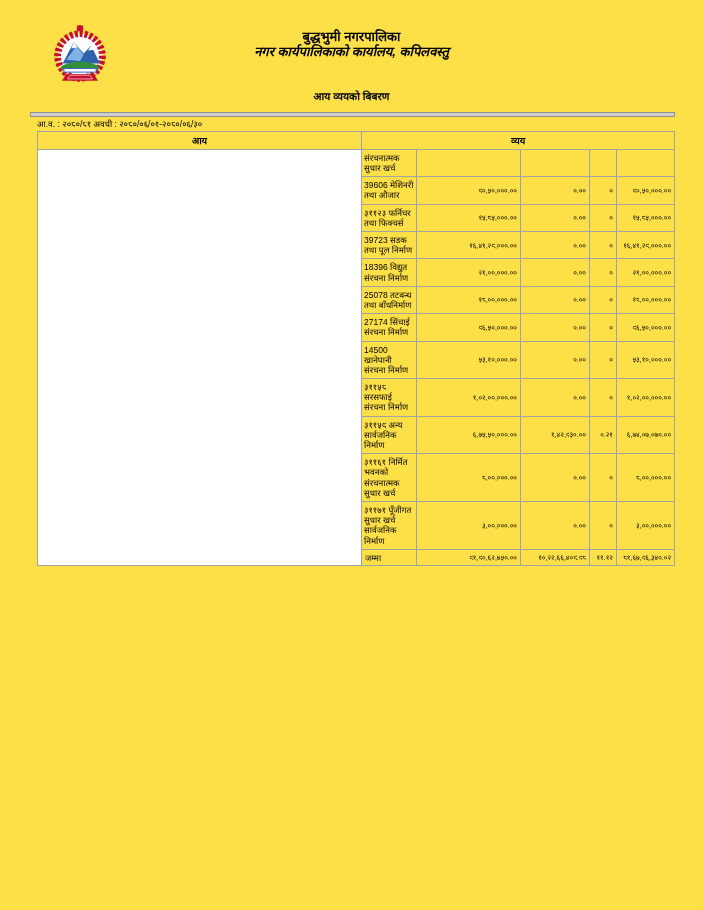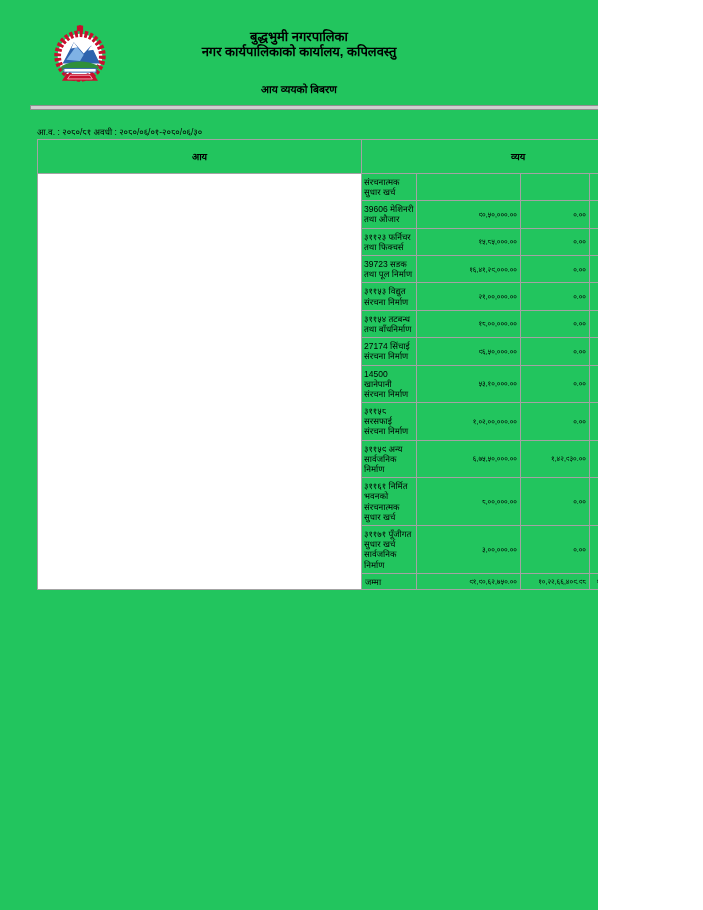--- a/index.html
+++ b/index.html
@@ -1,51 +1,51 @@
 <!DOCTYPE html>
 <html lang="ne"><head>
 <meta charset="utf-8">
 <style>
   html,body{margin:0;padding:0;background:#fff;}
   .page{
     position:relative;
-    width:598px;height:910px;
-    background:#22c55e;
+    width:703px;height:910px;
+    background:#fde047;
     font-family:"Liberation Sans", sans-serif;
     color:#000;
     overflow:hidden;
   }
   
   .logo{position:absolute;left:48px;top:25px;width:64px;height:62px;}
   .hdr{ text-align:center; }
   .hdr .l1{padding-top:30px;font-size:13px;font-weight:bold;line-height:1.15;}
-  .hdr .l2{font-size:13px;font-weight:bold;line-height:1.15;}
+  .hdr .l2{font-size:13px;font-weight:bold;line-height:1.15;font-style:italic;}
   .hdr .l3{font-size:9.5px;font-weight:bold;margin-top:2px;}
-  .hdr .title{font-size:10.5px;font-weight:bold;margin-top:22px;}
+  .hdr .title{font-size:10.5px;font-weight:bold;margin-top:29px;}
   
   .bar{
     margin:9px 0 0 30px;
     width:643px;height:3px;
     background:#cfcfcf;border:1px solid #909090;
   }
   
-  .period{margin:16px 0 2px 37px;font-size:8.5px;}
+  .period{margin:1px 0 2px 37px;font-size:8.5px;}
   
   table.rep{
     margin-left:37px;
     width:637px;
     border-collapse:collapse;
     table-layout:fixed;
   }
   table.rep th, table.rep td{
     border:1px solid #a3a3a3;
     vertical-align:middle;
     word-wrap:break-word;
   }
-  th.colhead{font-size:9.5px;font-weight:bold;padding:10px 0;}
+  th.colhead{font-size:9.5px;font-weight:bold;padding:2px 0;}
   td.lbl{font-size:8.5px;line-height:1.2;padding:3px 2px;}
   td.num{font-size:7px;text-align:right;padding:2px 3px;white-space:nowrap;}
   td.aayspan{background:#fff;}
   td.total-lbl{font-size:8.5px;font-weight:normal;padding:2px 3px;}
   
   col.c-aay{width:324px;}
   col.c-lbl{width:55px;}
   col.c-n1{width:104px;}
   col.c-n2{width:69px;}
   col.c-n3{width:27px;}
@@ -127,28 +127,28 @@
       <td class="num">१५,८५,०००.००</td>
     </tr>
     <tr>
       <td class="lbl">39723 सडक तथा पूल निर्माण</td>
       <td class="num">१६,४१,२९,०००.००</td>
       <td class="num">०.००</td>
       <td class="num">०</td>
       <td class="num">१६,४१,२९,०००.००</td>
     </tr>
     <tr>
-      <td class="lbl">३११५३ विद्युत संरचना निर्माण</td>
+      <td class="lbl">18396 विद्युत संरचना निर्माण</td>
       <td class="num">२१,००,०००.००</td>
       <td class="num">०.००</td>
       <td class="num">०</td>
       <td class="num">२१,००,०००.००</td>
     </tr>
     <tr>
-      <td class="lbl">३११५४ तटबन्ध तथा बाँधनिर्माण</td>
+      <td class="lbl">25078 तटबन्ध तथा बाँधनिर्माण</td>
       <td class="num">१८,००,०००.००</td>
       <td class="num">०.००</td>
       <td class="num">०</td>
       <td class="num">१८,००,०००.००</td>
     </tr>
     <tr>
       <td class="lbl">27174 सिंचाई संरचना निर्माण</td>
       <td class="num">९६,५०,०००.००</td>
       <td class="num">०.००</td>
       <td class="num">०</td>

